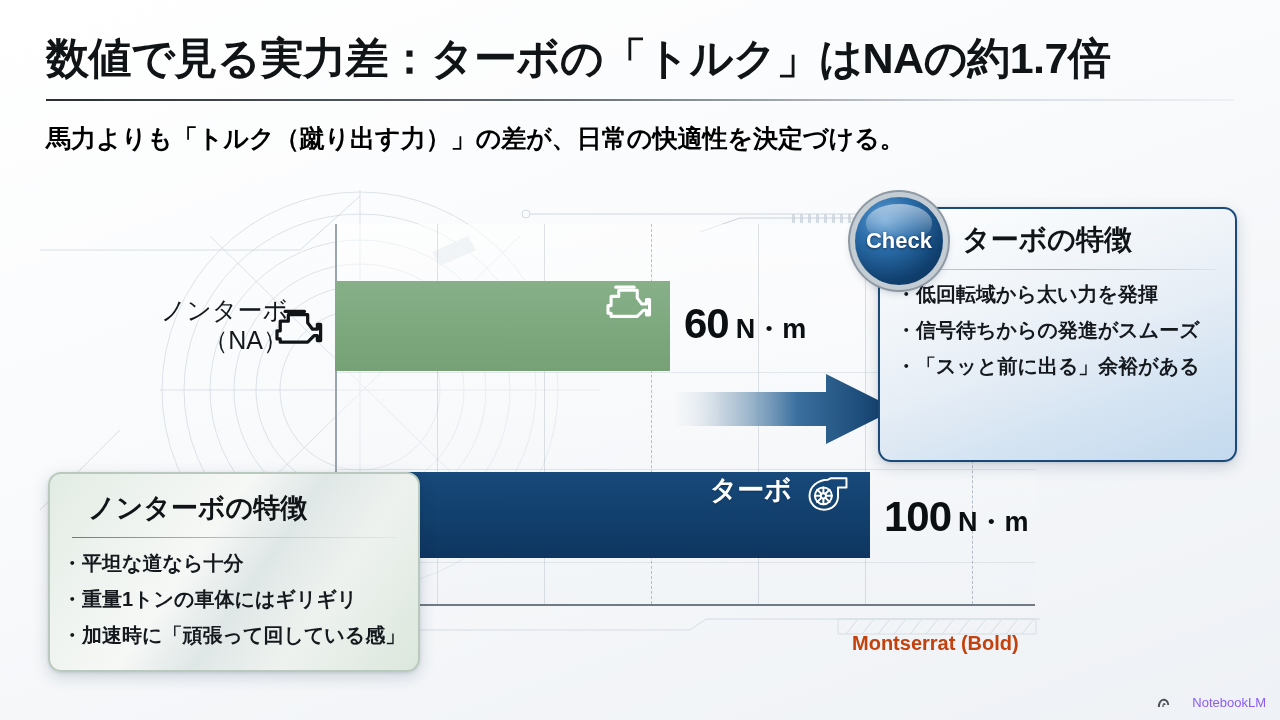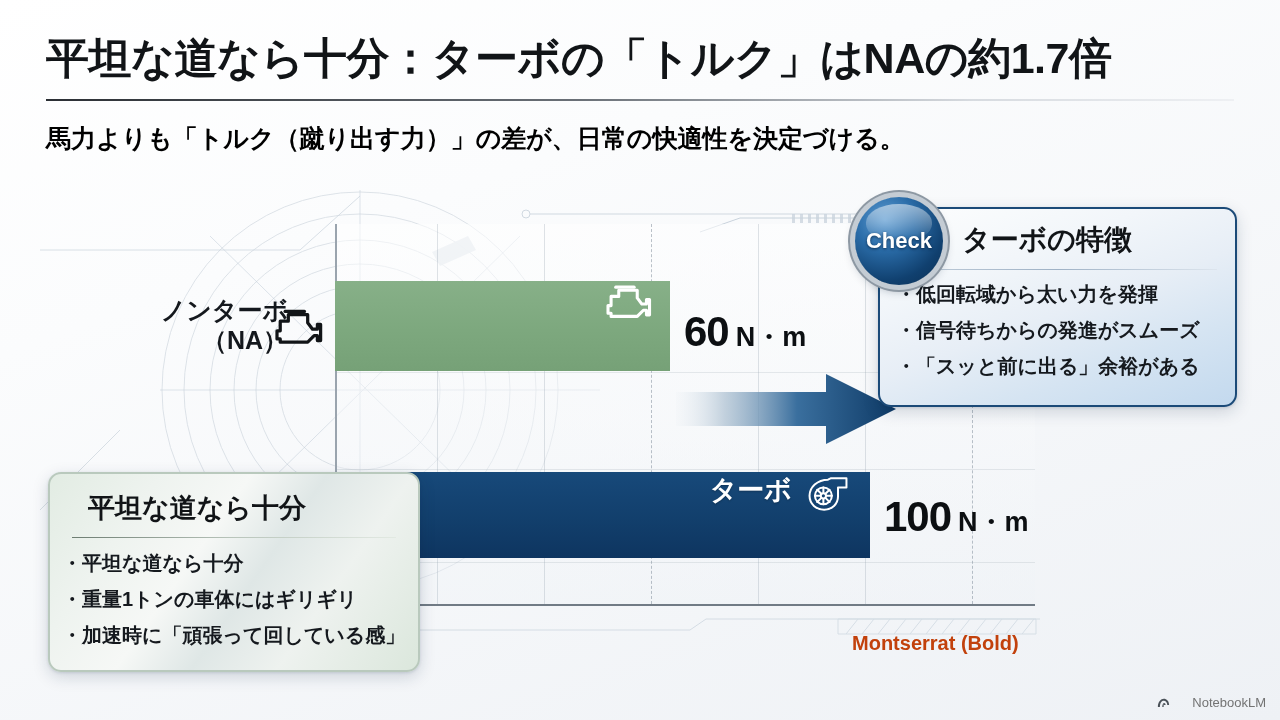--- a/index.html
+++ b/index.html
@@ -56,30 +56,30 @@
   }
   .bar-icon{width:52px;height:40px;margin-right:16px;flex:none;}
   .bar-inner-label{
     color:#fff;font-size:27px;font-weight:bold;margin-right:10px;
     text-shadow:0 1px 2px rgba(0,0,0,.25);
   }
 
   
   .cat-na{
     position:absolute;left:148px;top:296px;width:140px;text-align:right;
-    font-size:25px;font-weight:bold;color:#14181d;line-height:1.18;
+    font-size:25px;font-weight:normal;color:#14181d;line-height:1.18;
   }
   .cat-na .l2{display:block;}
   .cat-icon-na{position:absolute;left:272px;top:305px;width:52px;height:42px;}
 
   
   .val{position:absolute;white-space:nowrap;color:#0c0f12;font-weight:bold;}
   .val .num{font-size:42px;letter-spacing:-1px;}
   .val .unit{font-size:27px;margin-left:7px;}
-  .val-na{left:684px;top:300px;margin-top:8px;}
+  .val-na{left:684px;top:300px;}
   .val-turbo{left:884px;top:493px;}
 
   
   .ratio-wrap{position:absolute;left:676px;top:372px;width:220px;height:74px;}
   .ratio-text{
     position:absolute;left:18px;top:17px;width:132px;text-align:center;
     font-size:29px;font-weight:bold;color:#ffffff;
     text-shadow:0 1px 3px rgba(10,40,70,.65),0 0 2px rgba(10,40,70,.55);
     z-index:3;white-space:nowrap;
   }
@@ -107,21 +107,21 @@
     background:
       linear-gradient(125deg,#e2ece3 0%,#eef3ef 22%,#f6f8f6 40%,#dfe7e6 55%,#eef2ef 72%,#dbe7dc 100%);
   }
   .card-na .card-head{font-size:27px;margin:16px 0 0 38px;}
   .card-na .card-rule{margin:11px 22px 0 22px;background:linear-gradient(90deg,#6d7d72,#b9c5bb,#e2e9e2);}
   .card-na ul{margin:12px 0 0 12px;}
   .card-na li{font-size:20px;margin-bottom:9px;}
 
   
   .card-turbo{
-    left:878px;top:207px;width:359px;height:200px;
+    left:878px;top:207px;width:359px;height:255px;
     border:2px solid #1b4a78;
     background:
       linear-gradient(160deg,#fdfefe 0%,#f2f6fa 30%,#e7eef6 52%,#d5e4f2 74%,#c3d9ee 100%);
   }
   .card-turbo .card-head{font-size:28px;margin:12px 0 0 82px;}
   .card-turbo .card-rule{margin:10px 18px 0 18px;background:linear-gradient(90deg,#c3cfdb,#9fb2c6,#dde5ee);}
   .card-turbo ul{margin:11px 0 0 16px;}
   .card-turbo li{font-size:20px;margin-bottom:9px;}
 
   
@@ -144,21 +144,21 @@
     position:relative;color:#ffffff;font-size:22px;font-weight:bold;
     text-shadow:0 1px 3px rgba(0,20,45,.7);
   }
 
   
   .font-caption{
     position:absolute;left:852px;top:632px;font-size:20px;font-weight:bold;color:#c2410c;
   }
   .watermark{
     position:absolute;right:14px;bottom:10px;display:flex;align-items:center;gap:21px;
-    font-size:13px;color:#737373;font-weight:normal;
+    font-size:13px;color:#8b5cf6;font-weight:normal;
   }
 </style>
 </head>
 <body>
 
 <div id="stage">
 
   <div class="bg-deco">
     <svg width="1280" height="720" viewBox="0 0 1280 720">
       <g stroke="#b9c4cf" fill="none" stroke-width="1" opacity="0.45">
@@ -217,21 +217,21 @@
         <line x1="990" y1="634" x2="1002" y2="619"></line>
         <line x1="1006" y1="634" x2="1018" y2="619"></line>
         <line x1="1022" y1="634" x2="1034" y2="619"></line>
       </g>
       <g fill="#dfe5eb" opacity="0.9">
         <path d="M432 252 L468 236 L476 250 L440 266 Z"></path>
       </g>
     </svg>
   </div>
 
-  <div class="title">平坦な道なら十分：ターボの「トルク」はNAの約1.7倍</div>
+  <div class="title">数値で見る実力差：ターボの「トルク」はNAの約1.7倍</div>
   <div class="title-rule"></div>
   <div class="subtitle">馬力よりも「トルク（蹴り出す力）」の差が、日常の快適性を決定づける。</div>
 
   <div class="plot">
     <div class="vgrid" style="left:100px"></div>
     <div class="vgrid" style="left:207px"></div>
     <div class="vdash" style="left:314px"></div>
     <div class="vgrid" style="left:421px"></div>
     <div class="vgrid" style="left:528px"></div>
     <div class="vdash" style="left:635px"></div>
@@ -293,21 +293,21 @@
         <line x1="32" y1="23" x2="27" y2="28"></line>
         <line x1="21" y1="34" x2="16" y2="39"></line>
       </g>
     </svg>
   </div>
   <div class="val val-turbo">
     <span class="num">100</span><span class="unit">N・m</span>
   </div>
 
   <div class="card card-na">
-    <div class="card-head">平坦な道なら十分</div>
+    <div class="card-head">ノンターボの特徴</div>
     <div class="card-rule"></div>
     <ul>
       <li>・平坦な道なら十分</li>
       <li>・重量1トンの車体にはギリギリ</li>
       <li>・加速時に「頑張って回している感」</li>
     </ul>
   </div>
 
   <div class="card card-turbo">
     <div class="card-head">ターボの特徴</div>

